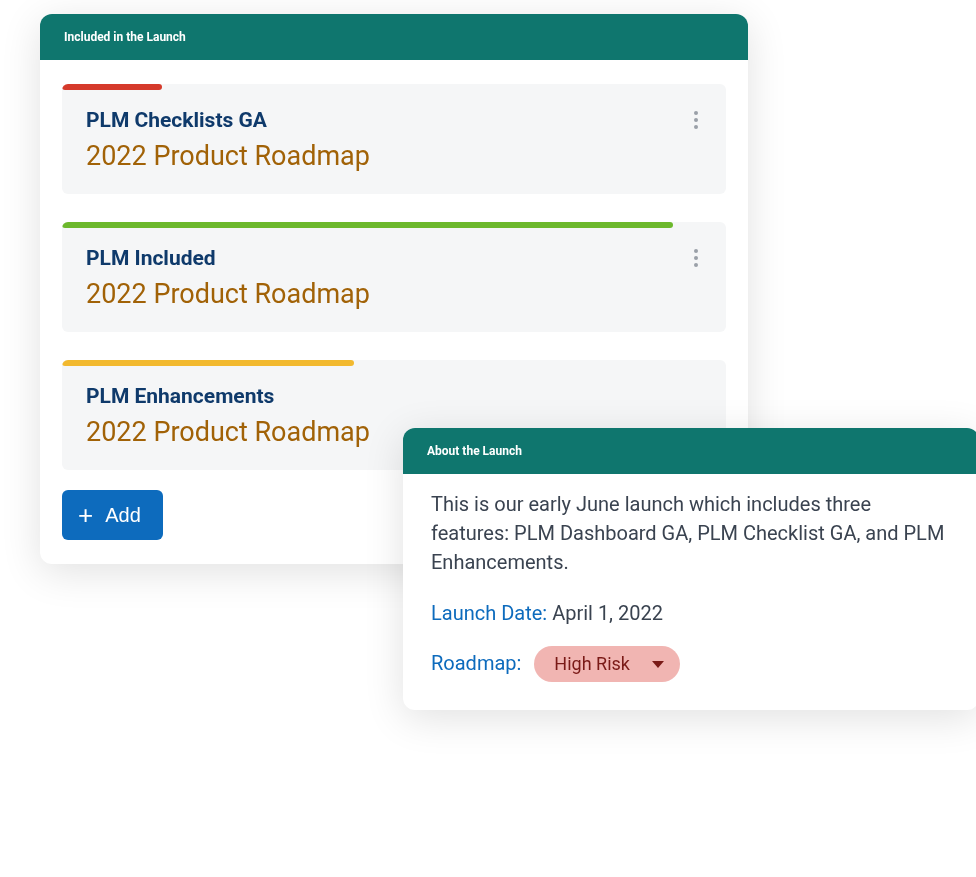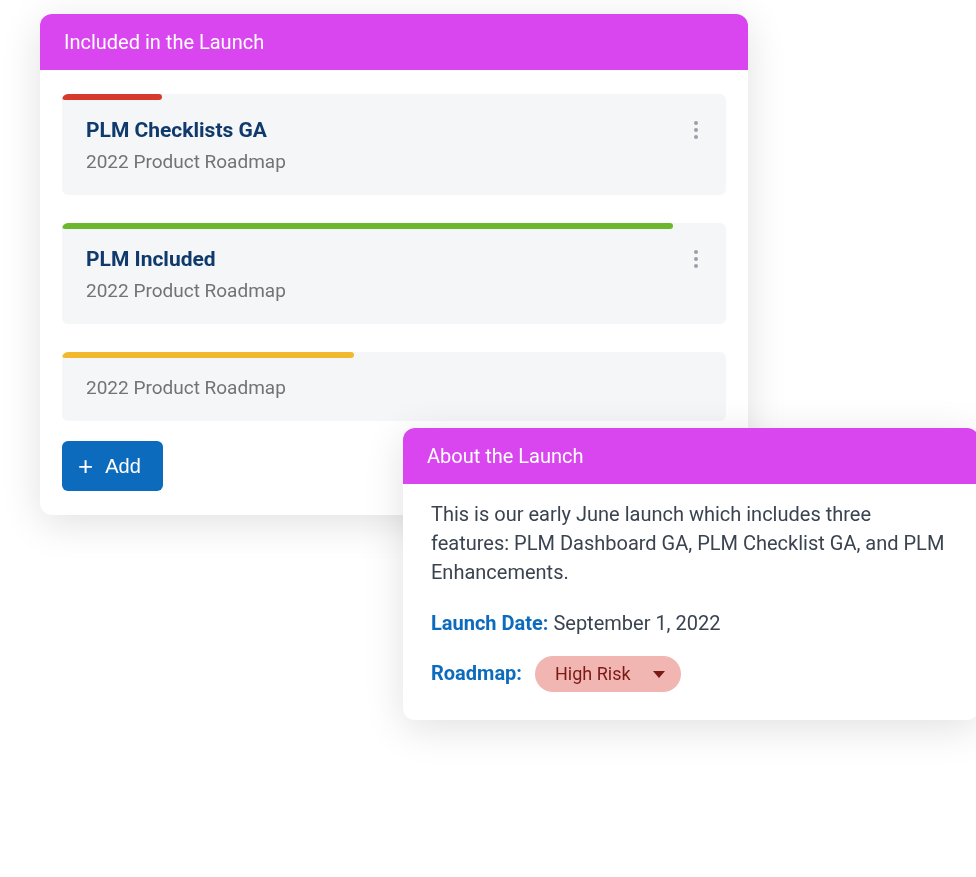--- a/index.html
+++ b/index.html
@@ -11,25 +11,25 @@
       position: relative;
     }
     .panel {
       background: #fff;
       border-radius: 12px;
       box-shadow: 0 8px 40px rgba(0,0,0,0.12);
       overflow: hidden;
       position: absolute;
     }
     .panel-header {
-      background: #d946ef;
+      background: #0f766e;
       color: #fff;
       padding: 16px 24px;
-      font-size: 20px;
-      font-weight: 400;
+      font-size: 12px;
+      font-weight: 700;
     }
     .launch-panel {
       left: 40px;
       top: 14px;
       width: 708px;
     }
     .launch-body {
       padding: 24px 22px 24px 22px;
     }
     .card {
@@ -53,22 +53,22 @@
       padding: 18px 24px 22px 24px;
       position: relative;
     }
     .card-title {
       color: #0f3a6b;
       font-size: 21px;
       font-weight: 700;
       margin-bottom: 8px;
     }
     .card-subtitle {
-      color: #737373;
-      font-size: 19px;
+      color: #a16207;
+      font-size: 27px;
       font-weight: 400;
     }
     .card-menu {
       position: absolute;
       right: 20px;
       top: 20px;
       width: 20px;
       height: 20px;
       display: flex;
       flex-direction: column;
@@ -113,21 +113,21 @@
     }
     .about-desc {
       margin-bottom: 22px;
     }
     .about-row {
       margin-bottom: 18px;
     }
     .about-row:last-child { margin-bottom: 0; }
     .about-label {
       color: #0d6bbd;
-      font-weight: 700;
+      font-weight: 400;
     }
     .status-pill {
       display: inline-flex;
       align-items: center;
       gap: 22px;
       background: #f1b5b2;
       color: #7a1a17;
       padding: 5px 16px 5px 20px;
       border-radius: 999px;
       font-size: 18px;
@@ -176,38 +176,39 @@
             <span></span>
           </div>
       </div>
     </div>
 
     <div class="card">
       <div class="progress-bar">
         <div class="progress-fill" style="width:44%;background:#f2b92f;"></div>
       </div>
       <div class="card-content">
+        <div class="card-title">PLM Enhancements</div>
         <div class="card-subtitle">2022 Product Roadmap</div>
       </div>
     </div>
 
     <button class="add-btn">
       <span class="plus">+</span>
       <span>Add</span>
     </button>
   </div>
 </div>
 
 <div class="panel about-panel">
   <div class="panel-header">About the Launch</div>
   <div class="about-body">
     <div class="about-desc">This is our early June launch which includes three features: PLM Dashboard GA, PLM Checklist GA, and PLM Enhancements.</div>
     <div class="about-row">
       <span class="about-label">Launch Date:</span>
-      <span>September 1, 2022</span>
+      <span>April 1, 2022</span>
     </div>
     <div class="about-row">
       <span class="about-label">Roadmap:</span>
       <span class="status-pill">
         <span>High Risk</span>
         <span class="caret"></span>
       </span>
     </div>
   </div>
 </div>

